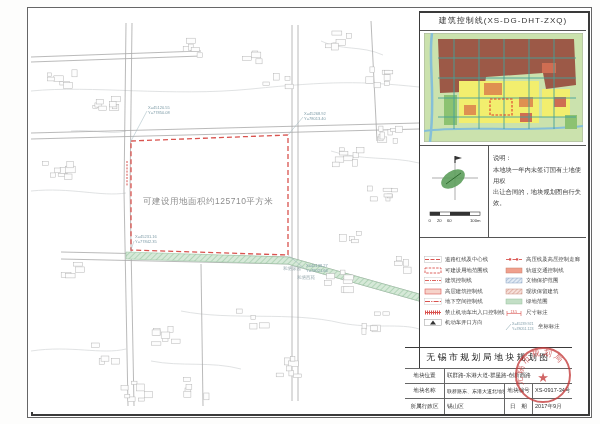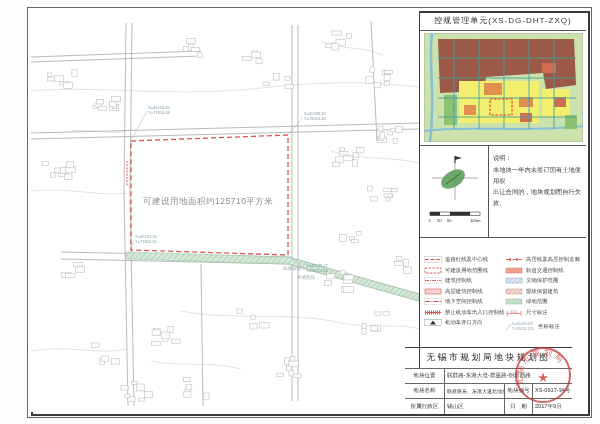--- a/index.html
+++ b/index.html
@@ -233,21 +233,21 @@
         <rect x="33.7" y="163.0" width="7.3" height="5.5" fill="#fdfdfd" stroke="#b5b5b5" stroke-width="0.5"></rect>
         <rect x="23.5" y="157.0" width="5.7" height="4.4" fill="#fdfdfd" stroke="#b5b5b5" stroke-width="0.5"></rect>
         <rect x="35.8" y="150.7" width="6.5" height="6.1" fill="#fdfdfd" stroke="#b5b5b5" stroke-width="0.5"></rect>
         <rect x="254.1" y="73.2" width="8.4" height="4.6" fill="#fdfdfd" stroke="#b5b5b5" stroke-width="0.5"></rect>
         <rect x="231.9" y="71.0" width="6.7" height="3.5" fill="#fdfdfd" stroke="#b5b5b5" stroke-width="0.5"></rect>
         <rect x="242.6" y="62.7" width="5.6" height="6.4" fill="#fdfdfd" stroke="#b5b5b5" stroke-width="0.5"></rect>
         <rect x="254.0" y="65.4" width="5.0" height="3.9" fill="#fdfdfd" stroke="#b5b5b5" stroke-width="0.5"></rect>
       </g>
   </svg>
 
-  <div class="panel-title">控规管理单元(XS-DG-DHT-ZXQ)</div>
+  <div class="panel-title">建筑控制线(XS-DG-DHT-ZXQ)</div>
   <div class="hline" style="top:30px"></div>
 
   <svg class="abs" style="left:424px;top:33px" width="159" height="109" viewBox="0 0 159 109">
     <rect x="0" y="0" width="159" height="109" fill="#cbe2ad" stroke="#999" stroke-width="0.7"></rect>
     <path d="M8,0 C4,30 12,60 6,109" stroke="#85bfd8" stroke-width="2.5" fill="none"></path>
     <path d="M0,98 C40,92 100,100 159,93" stroke="#85bfd8" stroke-width="2" fill="none"></path>
     <polygon points="14,6 150,6 152,52 122,56 119,40 62,44 60,58 16,60" fill="#9c5947"></polygon>
     <rect x="35" y="48" width="80" height="42" fill="#f2ee6e"></rect>
     <rect x="118" y="56" width="28" height="28" fill="#f2ee6e"></rect>
     <rect x="60" y="50" width="18" height="12" fill="#df9051"></rect>

